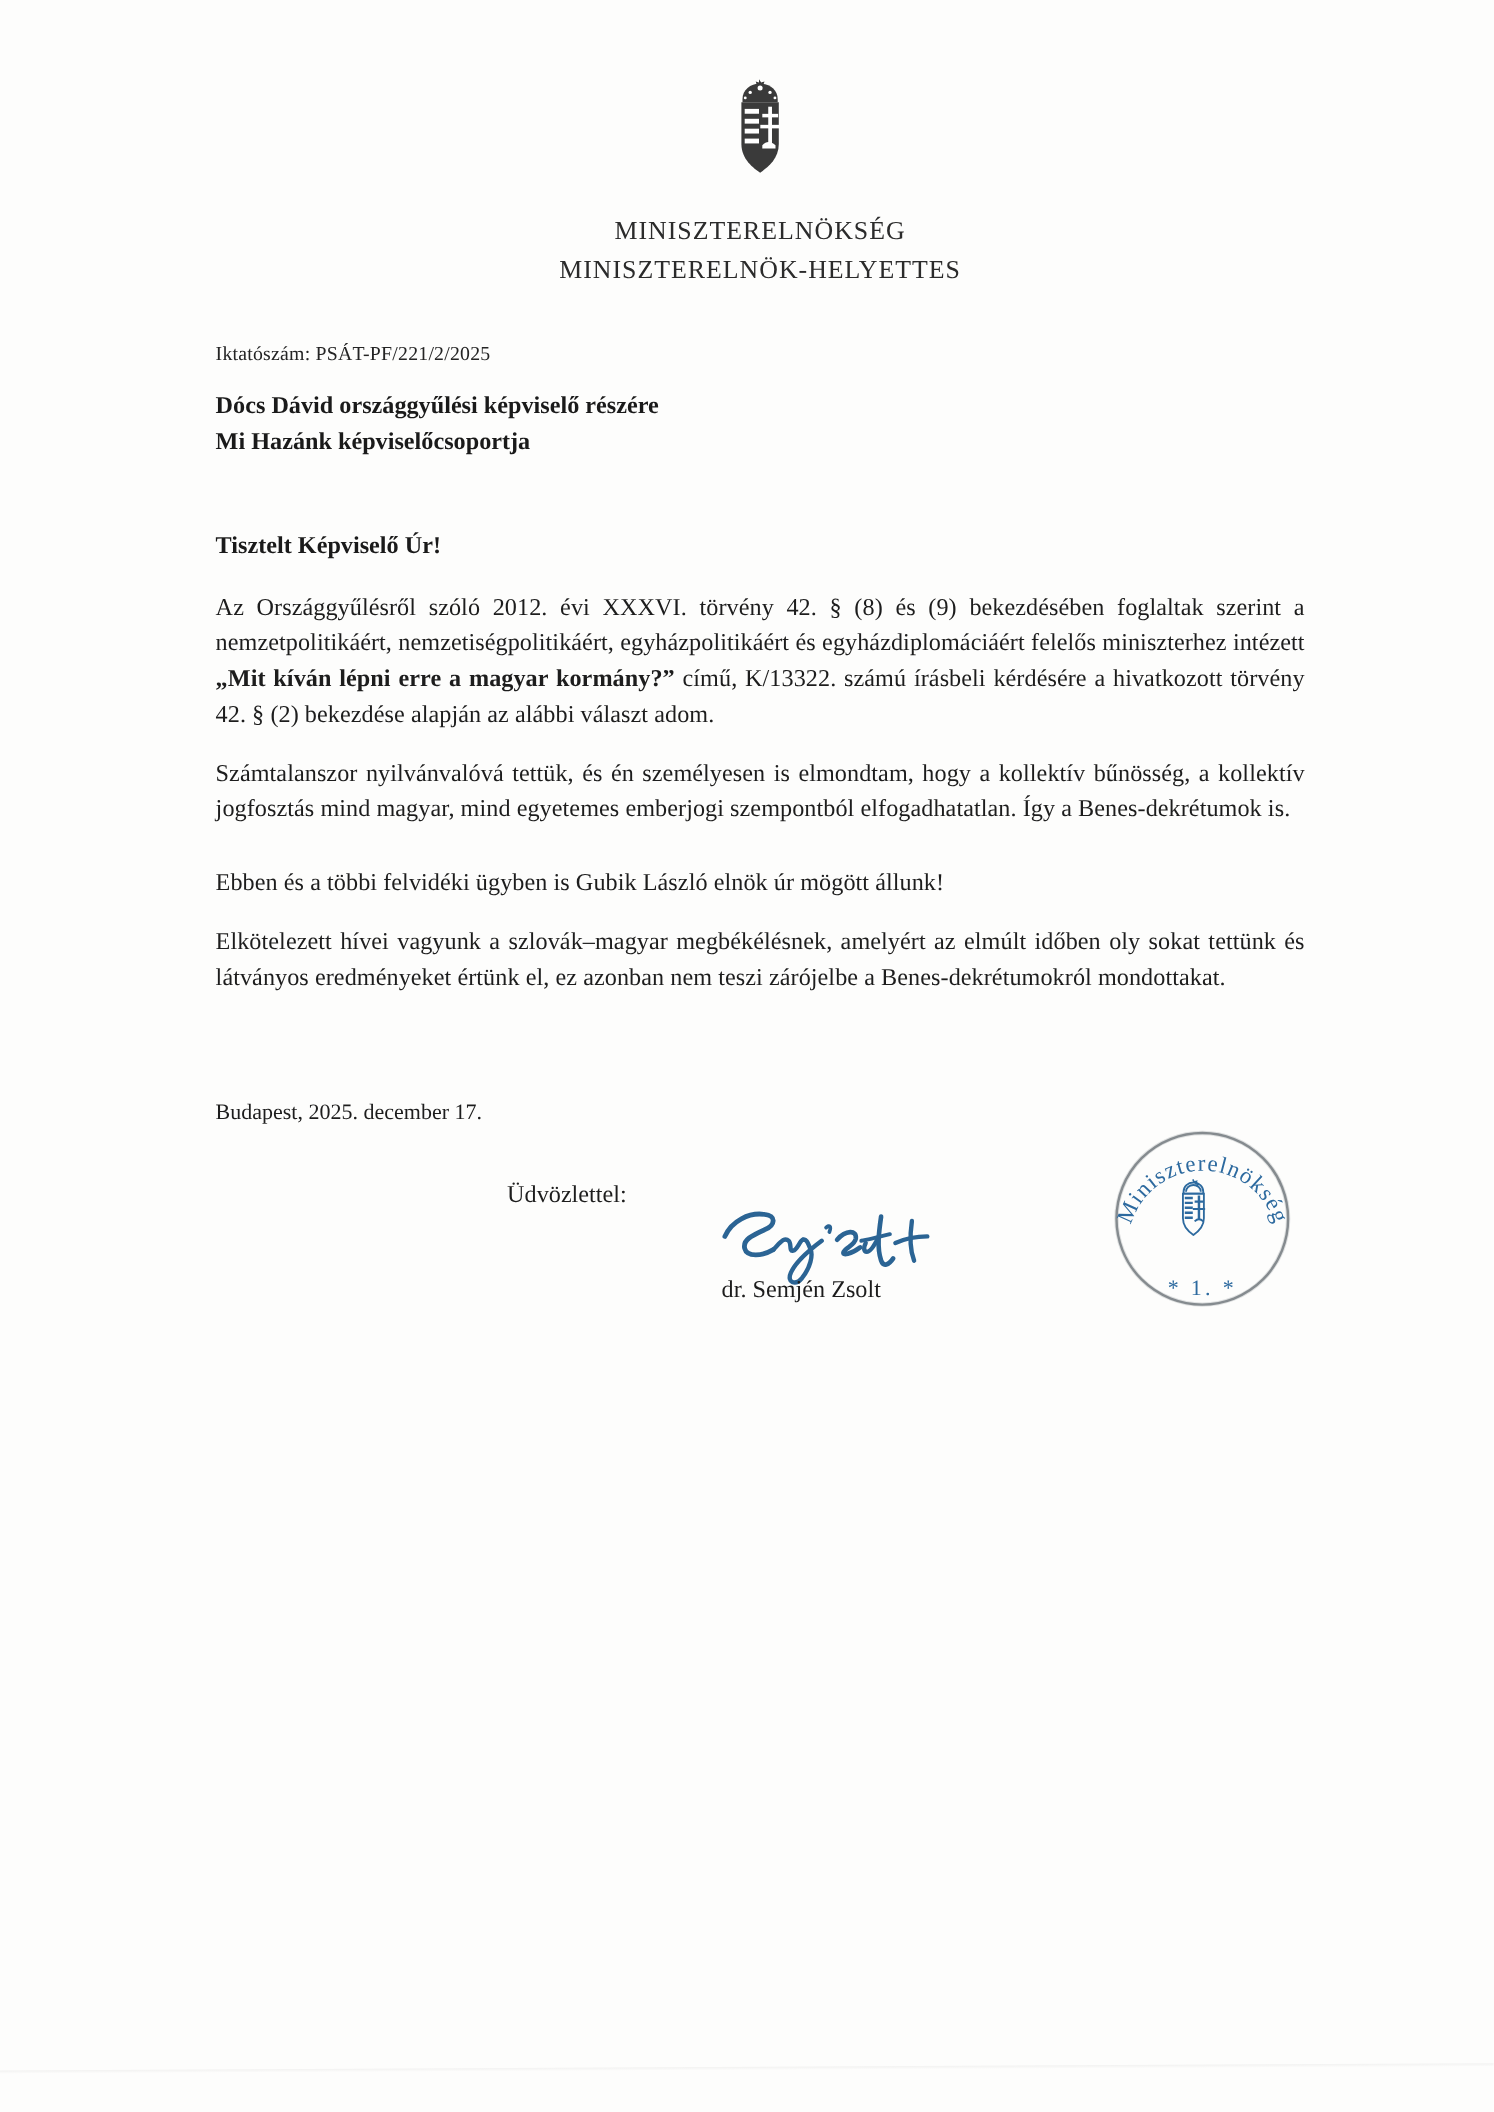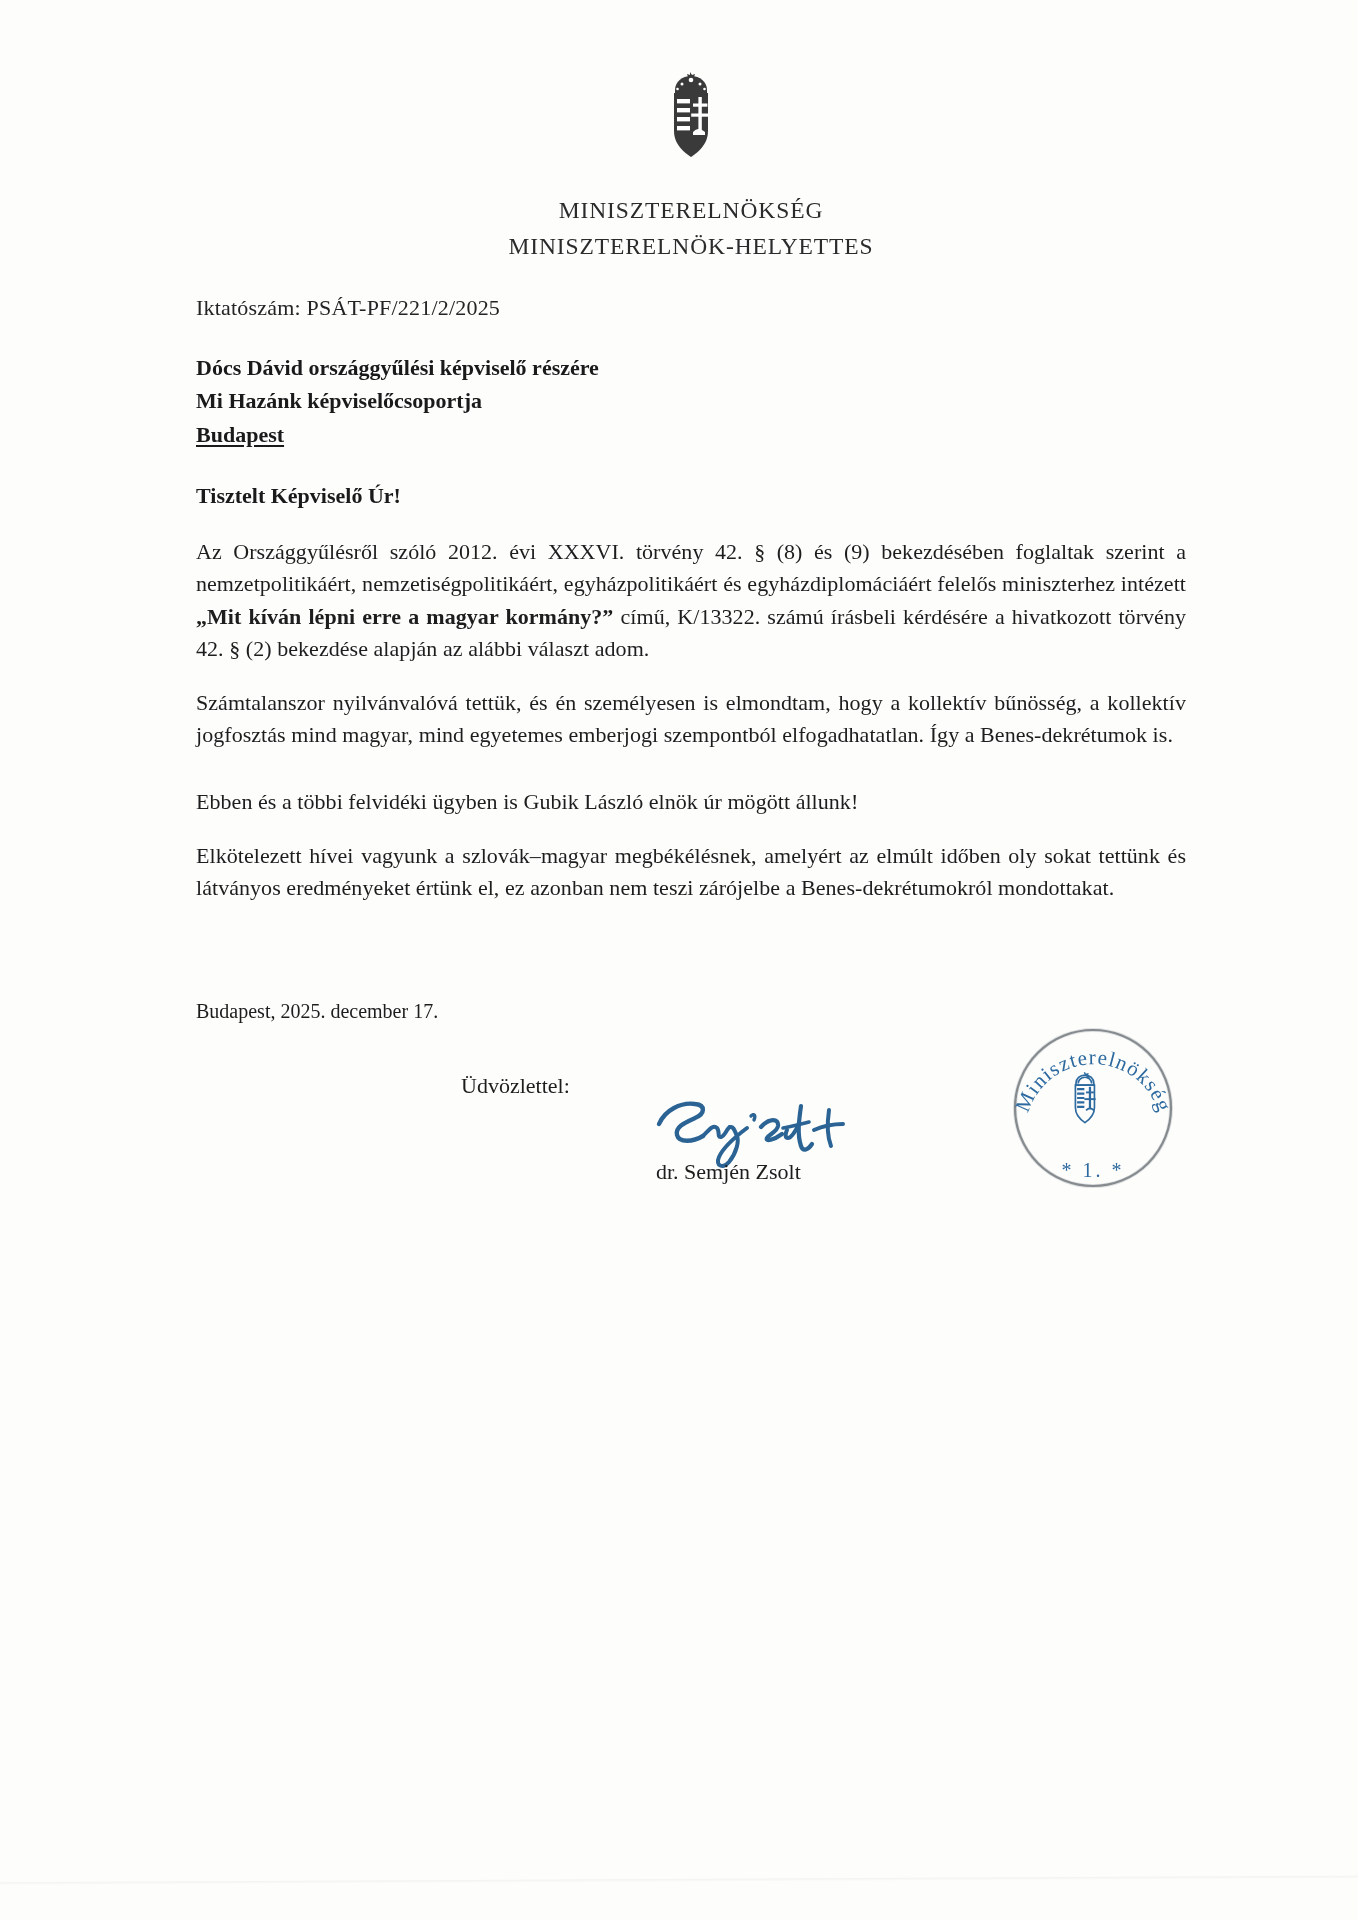--- a/index.html
+++ b/index.html
@@ -60,22 +60,22 @@
     letter-spacing: 0.9px;
     line-height: 1.55;
     color: #2b2b2b;
     font-family: "Liberation Serif", "DejaVu Serif", serif;
   }
 
   
   .reference {
     position: absolute;
     left: 0;
-    top: 295px;
-    font-size: 22px;
+    top: 311px;
+    font-size: 18px;
     letter-spacing: 0.2px;
     color: #242424;
   }
   .addressee {
     position: absolute;
     left: 0;
     top: 351px;
     font-size: 22px;
     font-weight: bold;
     line-height: 1.52;
@@ -194,21 +194,20 @@
 
       <div class="org-line">MINISZTERELNÖKSÉG</div>
       <div class="org-line">MINISZTERELNÖK-HELYETTES</div>
     </div>
 
     <div class="reference">Iktatószám: PSÁT-PF/221/2/2025</div>
 
     <div class="addressee">
       <div>Dócs Dávid országgyűlési képviselő részére</div>
       <div>Mi Hazánk képviselőcsoportja</div>
-      <div class="city">Budapest</div>
     </div>
 
     <div class="salutation">Tisztelt Képviselő Úr!</div>
 
     <div class="body-block">
 
       <p class="para tight"><span>Az Országgyűlésről szóló 2012. évi XXXVI. törvény 42. § (8) és (9) bekezdésében foglaltak szerint a nemzetpolitikáért, nemzetiségpolitikáért, egyházpolitikáért és egyházdiplomáciáért felelős miniszterhez intézett </span><span class="q-bold">„Mit kíván lépni erre a magyar kormány?”</span><span> című, K/13322. számú írásbeli kérdésére a hivatkozott törvény 42. § (2) bekezdése alapján az alábbi választ adom.</span></p>
 
       <p class="para gap">Számtalanszor nyilvánvalóvá tettük, és én személyesen is elmondtam, hogy a kollektív bűnösség, a kollektív jogfosztás mind magyar, mind egyetemes emberjogi szempontból elfogadhatatlan. Így a Benes-dekrétumok is.</p>
 

